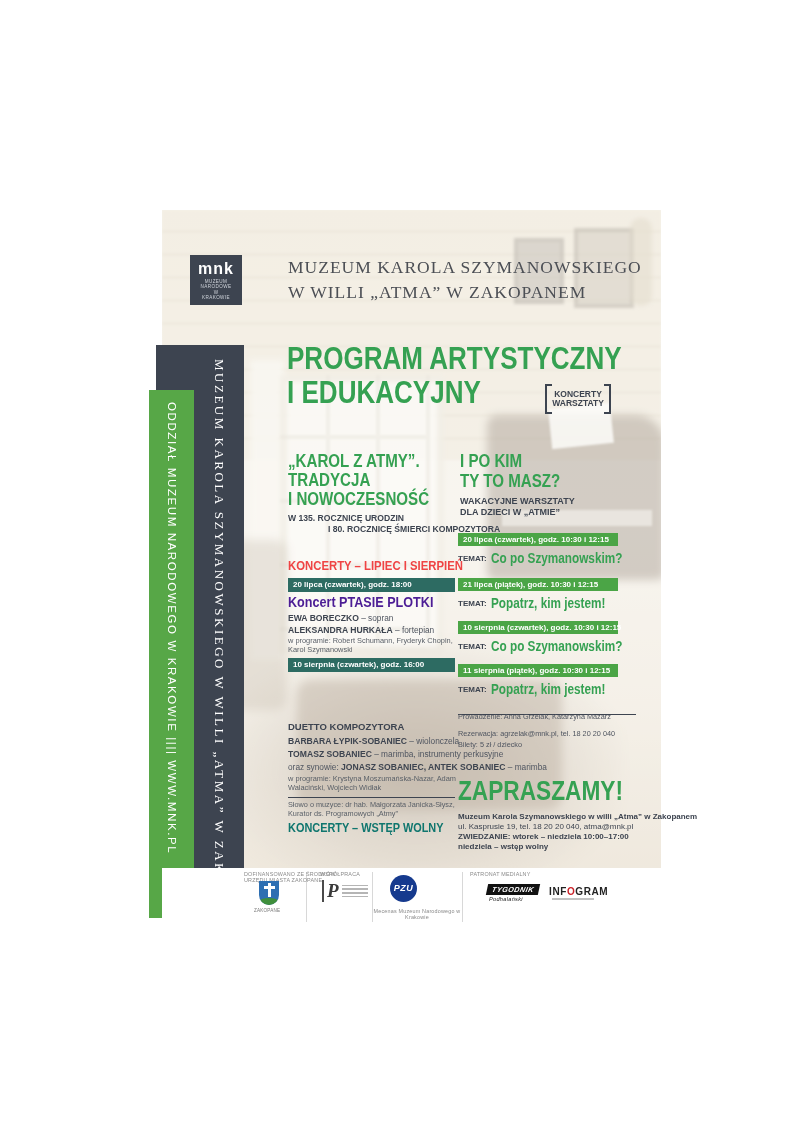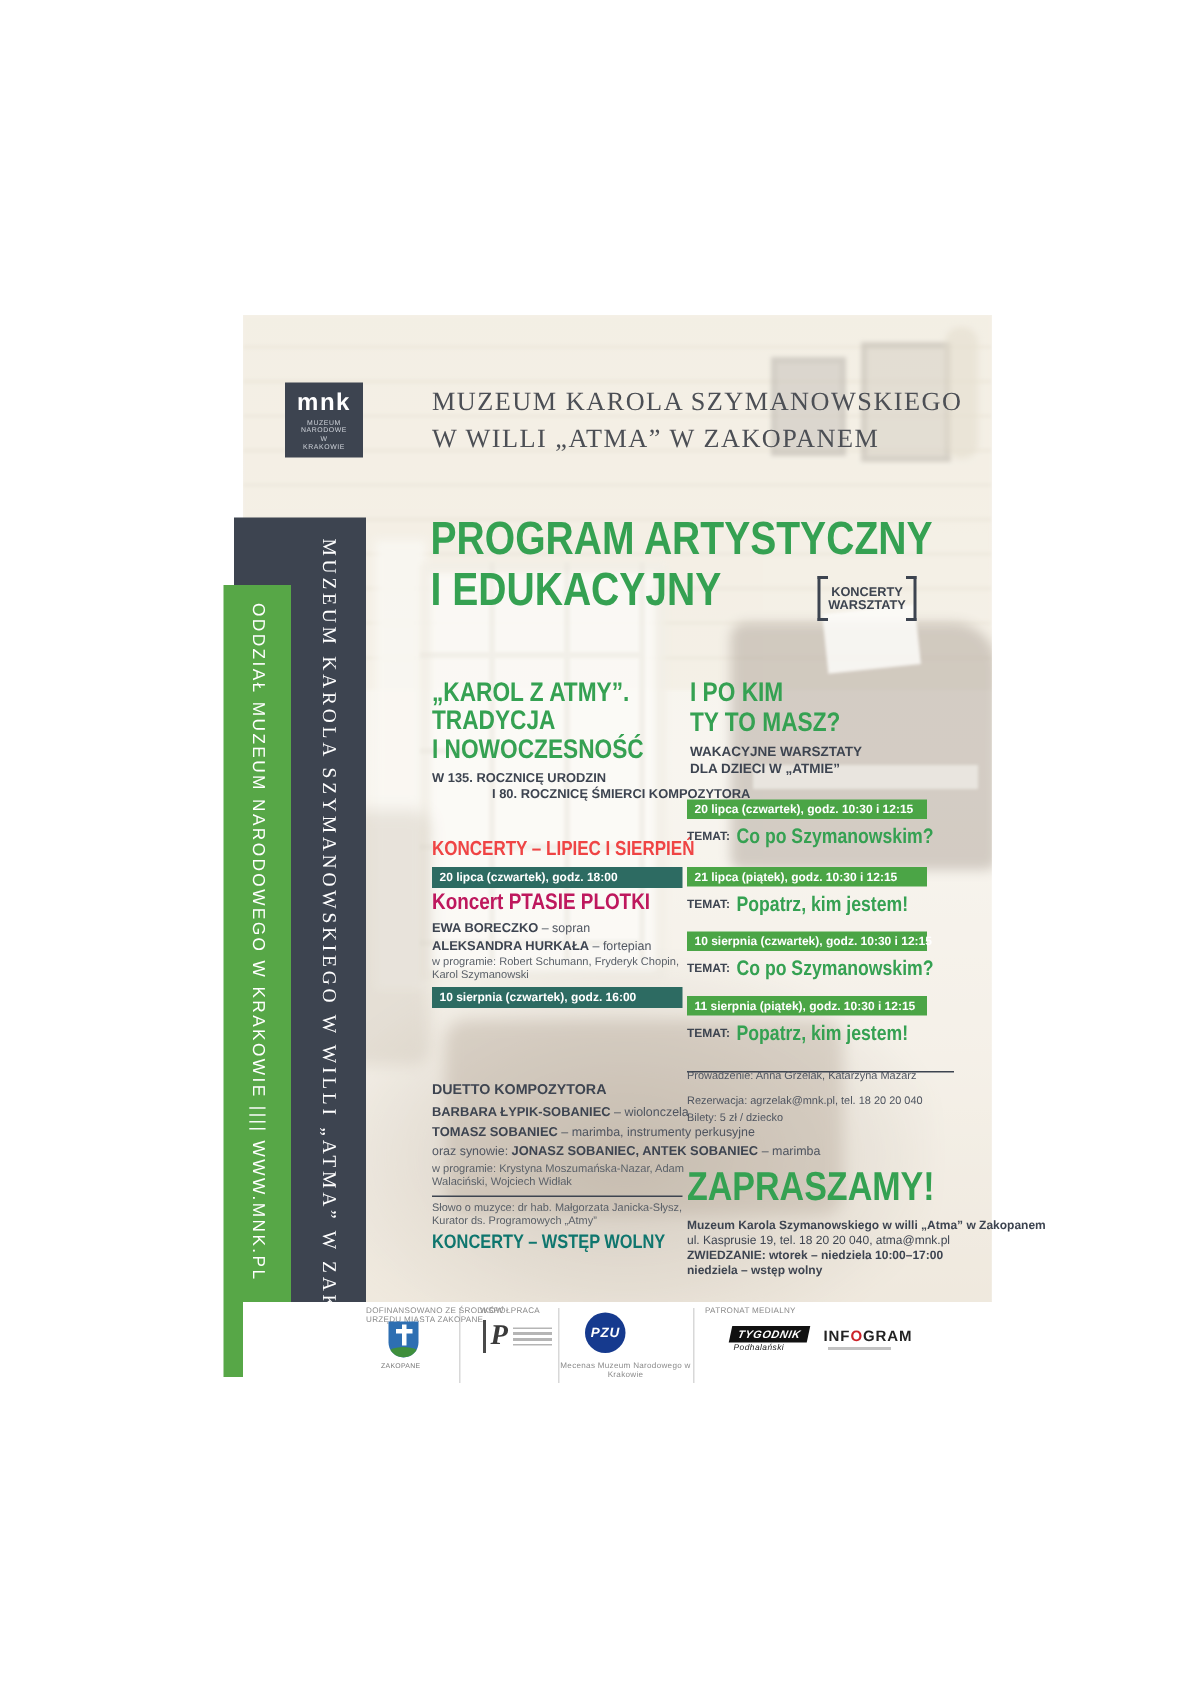--- a/index.html
+++ b/index.html
@@ -53,21 +53,21 @@
   .brk-l{border-right:none;}
   .brk-r{border-left:none;}
   .brk-txt{flex:1;text-align:center;font-size:8.5px;font-weight:bold;line-height:9.5px;color:#3d4450;}
 
   
   .lh{left:288px;font-weight:bold;font-size:18px;line-height:18px;color:#35a152;}
   .sub-bold{left:288px;font-weight:bold;font-size:8.6px;line-height:9px;color:#3d4450;}
   .section-h{left:288px;font-weight:bold;font-size:13.5px;color:#ef4444;}
   .datebar{left:288px;width:167px;height:14px;background:#2d6b62;color:#fff;
            font-size:8px;font-weight:bold;line-height:14px;padding-left:5px;box-sizing:border-box;white-space:nowrap;}
-  .c-title{left:288px;width:178px;font-weight:bold;font-size:15px;line-height:16.5px;color:#be185d;}
+  .c-title{left:288px;width:178px;font-weight:bold;font-size:15px;line-height:16.5px;color:#4c1d95;}
   .performer{left:288px;font-size:8.3px;color:#4f5560;white-space:nowrap;}
   .performer b{color:#3d4450;font-size:8.6px;}
   .prog{left:288px;width:172px;font-size:7.4px;line-height:8.6px;color:#5a6068;}
   .rule-l{left:288px;width:167px;border-top:1.2px solid #3d4450;}
   .note{left:288px;font-size:7.3px;line-height:8.4px;color:#5a6068;}
   .free-h{left:288px;font-weight:bold;font-size:13px;color:#0f766e;}
 
   
   .rh{left:460px;font-weight:bold;font-size:18px;line-height:18px;color:#35a152;}
   .rsub{left:460px;font-weight:bold;font-size:9px;line-height:10px;color:#3d4450;}

